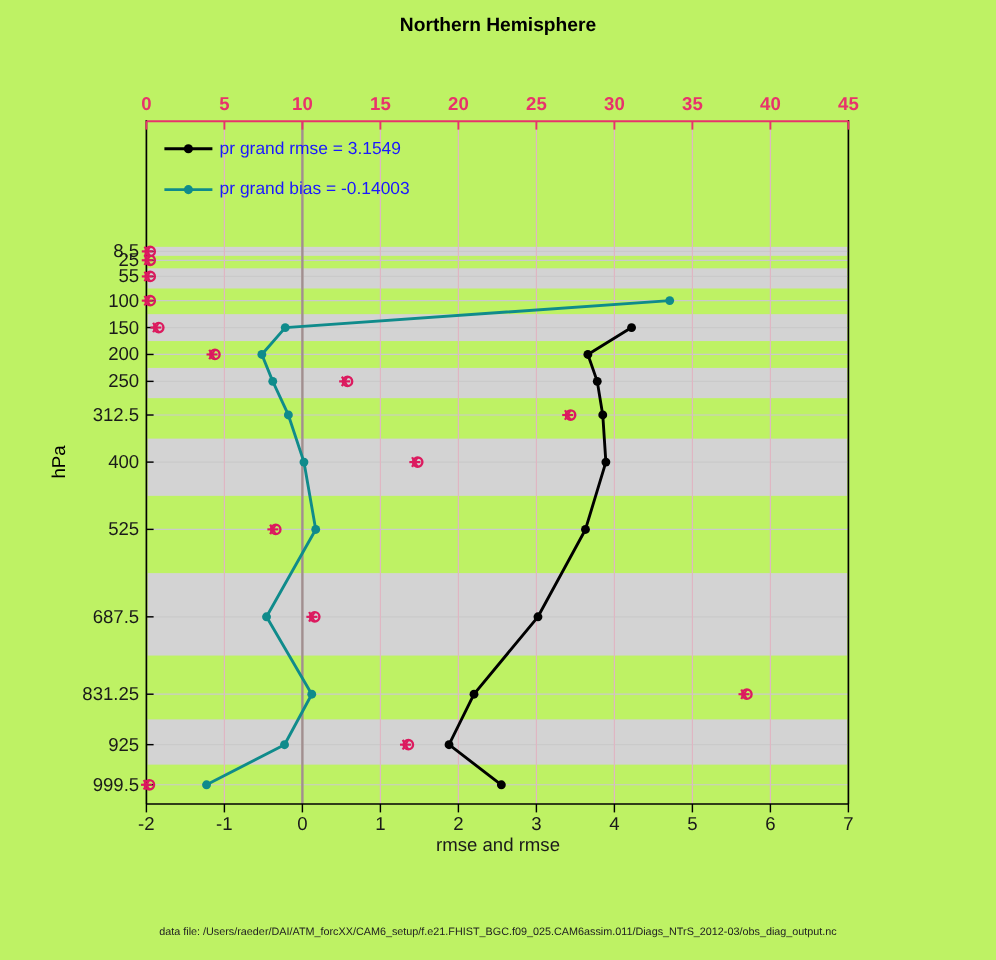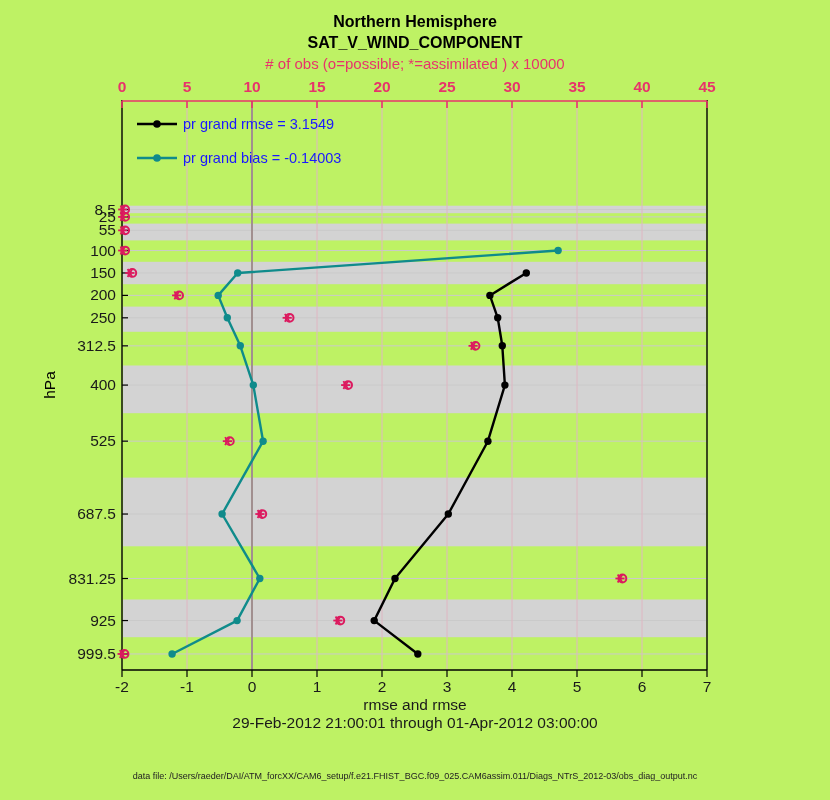--- a/index.html
+++ b/index.html
@@ -22,22 +22,20 @@
   .date-range{top:714px;font-size:15.5px;color:#1a1a1a;}
   .datafile{top:771px;font-size:9px;color:#222;}
   svg text{font-family:"Liberation Sans",sans-serif;}
 </style>
 </head>
 <body>
 
 <div class="figure">
 
   <div class="abs ctr title-line" style="top:13px">Northern Hemisphere</div>
-  <div class="abs ctr title-line" style="top:34px">SAT_V_WIND_COMPONENT</div>
-  <div class="abs ctr obs-label" style="top:55px"># of obs (o=possible; *=assimilated ) x 10000</div>
 
   <svg class="abs" style="left:0;top:0" width="830" height="800" viewBox="0 0 830 800" id="plot">
       <rect x="123" y="205.7" width="583" height="7.5" fill="#d3d3d3"></rect>
       <rect x="123" y="223.6" width="583" height="16.8" fill="#d3d3d3"></rect>
       <rect x="123" y="261.8" width="583" height="22.4" fill="#d3d3d3"></rect>
       <rect x="123" y="306.6" width="583" height="25.2" fill="#d3d3d3"></rect>
       <rect x="123" y="365.5" width="583" height="47.7" fill="#d3d3d3"></rect>
       <rect x="123" y="477.6" width="583" height="68.7" fill="#d3d3d3"></rect>
       <rect x="123" y="599.5" width="583" height="37.7" fill="#d3d3d3"></rect>
       <line x1="122" x2="707" y1="209.5" y2="209.5" stroke="#cacaca" stroke-width="1"></line>
@@ -228,16 +226,15 @@
       <svg class="legend-swatch" viewBox="0 0 42 10">
         <line x1="1" y1="5" x2="41" y2="5" stroke-width="2.4" stroke="#0f8b8b"></line>
         <circle cx="21" cy="5" r="3.8" fill="#0f8b8b"></circle>
       </svg>
       <span class="legend-label">pr grand bias = -0.14003</span>
     </div>
   </div>
 
   <div class="abs ylabel">hPa</div>
   <div class="abs ctr xlabel">rmse and rmse</div>
-  <div class="abs ctr date-range">29-Feb-2012 21:00:01 through 01-Apr-2012 03:00:00</div>
   <div class="abs ctr datafile">data file: /Users/raeder/DAI/ATM_forcXX/CAM6_setup/f.e21.FHIST_BGC.f09_025.CAM6assim.011/Diags_NTrS_2012-03/obs_diag_output.nc</div>
 
 </div>
 
 </body></html>

